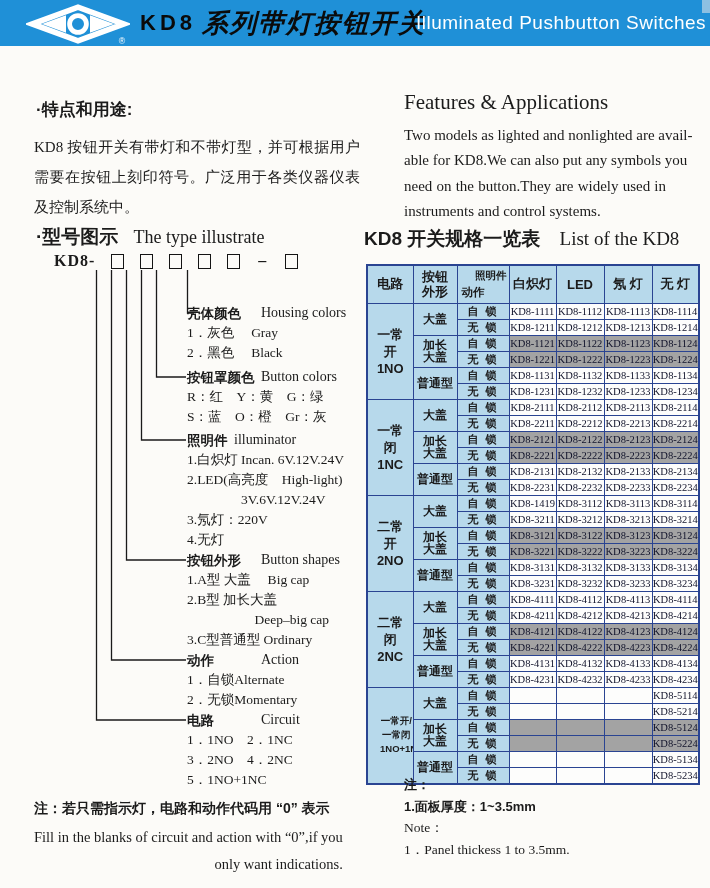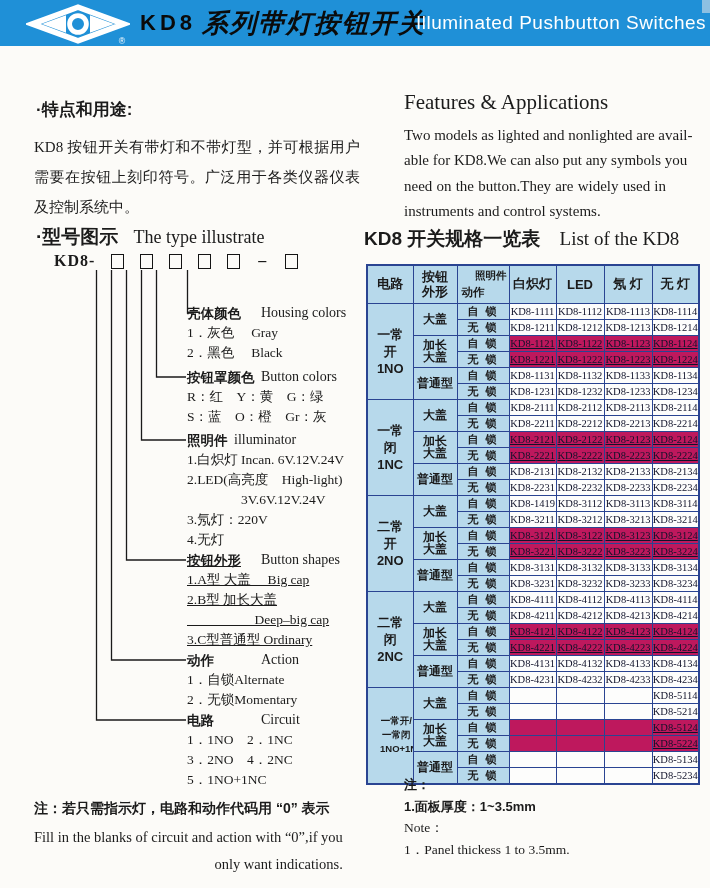--- a/index.html
+++ b/index.html
@@ -41,21 +41,21 @@
   .tree-lines { position:absolute; left:0; top:0; pointer-events:none; }
 
   .branch { position:absolute; left:187px; white-space:nowrap; }
   .branch-title { position:relative; height:20px; line-height:20px; }
   .branch-title .bcn { font-size:13.5px; font-weight:700; }
   .branch-title .ben { position:absolute; left:74px; font-family:"Liberation Serif", serif;
                        font-size:14px; font-weight:400; }
   .branch.b2 .branch-title .ben { left:47px; }
   .branch-items div { font-family:"Liberation Serif", serif; font-size:13.5px; line-height:20px; }
   .b0 { top:303px; } .b1 { top:367px; } .b2 { top:430px; }
-  .b3 { top:550px;text-decoration:underline; } .b4 { top:650px; } .b5 { top:710px; }
+  .b3 { top:550px; } .b4 { top:650px; } .b5 { top:710px; }
 
   .note-cn { position:absolute; left:34px; top:800px; font-size:14px; font-weight:700; }
   .note-en { position:absolute; left:34px; top:824px; font-family:"Liberation Serif", serif;
              font-size:14.5px; }
   .note-en div { line-height:27px;text-align:right; }
 
   
   .spec-h { position:absolute; left:364px; top:226px; font-size:19px; font-weight:700; white-space:nowrap; }
   .spec-h .en { font-family:"Liberation Serif", serif; font-weight:400; margin-left:14px; }
 
@@ -75,21 +75,21 @@
   td.circuit-cell { background:#b7d9eb; font-size:13px; font-weight:600; }
   td.circuit-cell div { line-height:17px; }
   td.circuit-cell.small { font-size:9.5px; }
   td.circuit-cell.small div { line-height:14px;margin-left:12px; }
   td.shape-cell { background:#b7d9eb; font-size:12px; font-weight:600; }
   td.shape-cell div { line-height:12.5px; }
   td.action-cell { background:#b7d9eb; font-size:11px; font-weight:600; height:14.5px;
                    letter-spacing:2px; }
   td.model-cell { background:#fdfdfc; font-family:"Liberation Serif", serif; font-size:10.5px;
                   color:#10122a; }
-  tr.tint td.model-cell { background:#be185d;text-decoration:underline; }
+  tr.tint td.model-cell { background:#a3a3a3; }
 
   .tbl-note { position:absolute; left:404px; top:774px; }
   .tbl-note div { line-height:21.5px; font-size:13px; }
   .tbl-note div:nth-child(1), .tbl-note div:nth-child(2) { font-weight:600; }
   .tbl-note div:nth-child(3), .tbl-note div:nth-child(4) {
       font-family:"Liberation Serif", serif; font-size:13.5px; font-weight:400; }
 
   
   .edge-mark { position:absolute; left:702px; width:8px; height:13px; background:#8cc0e2; }
   .edge-mark:nth-of-type(1) { top:86px; } .edge-mark:nth-of-type(2) { top:231px; }

